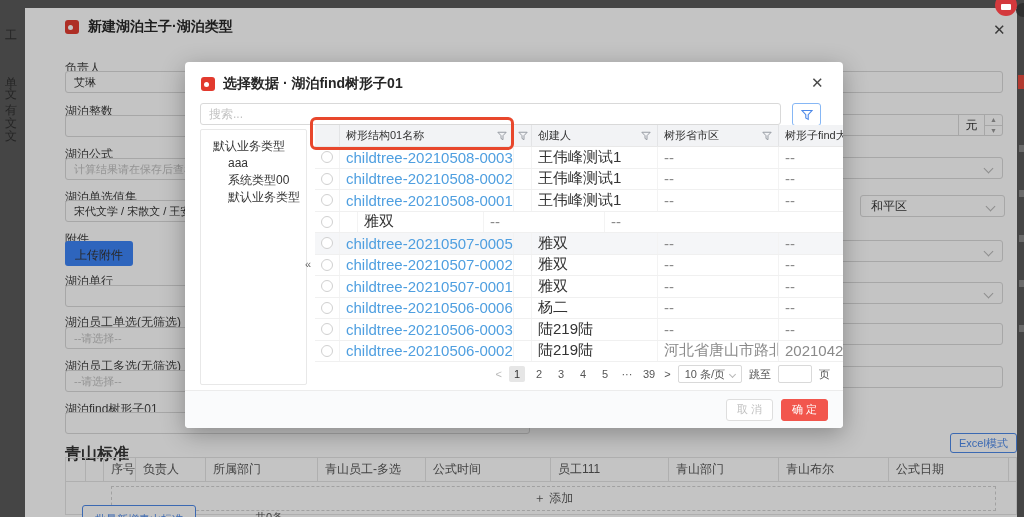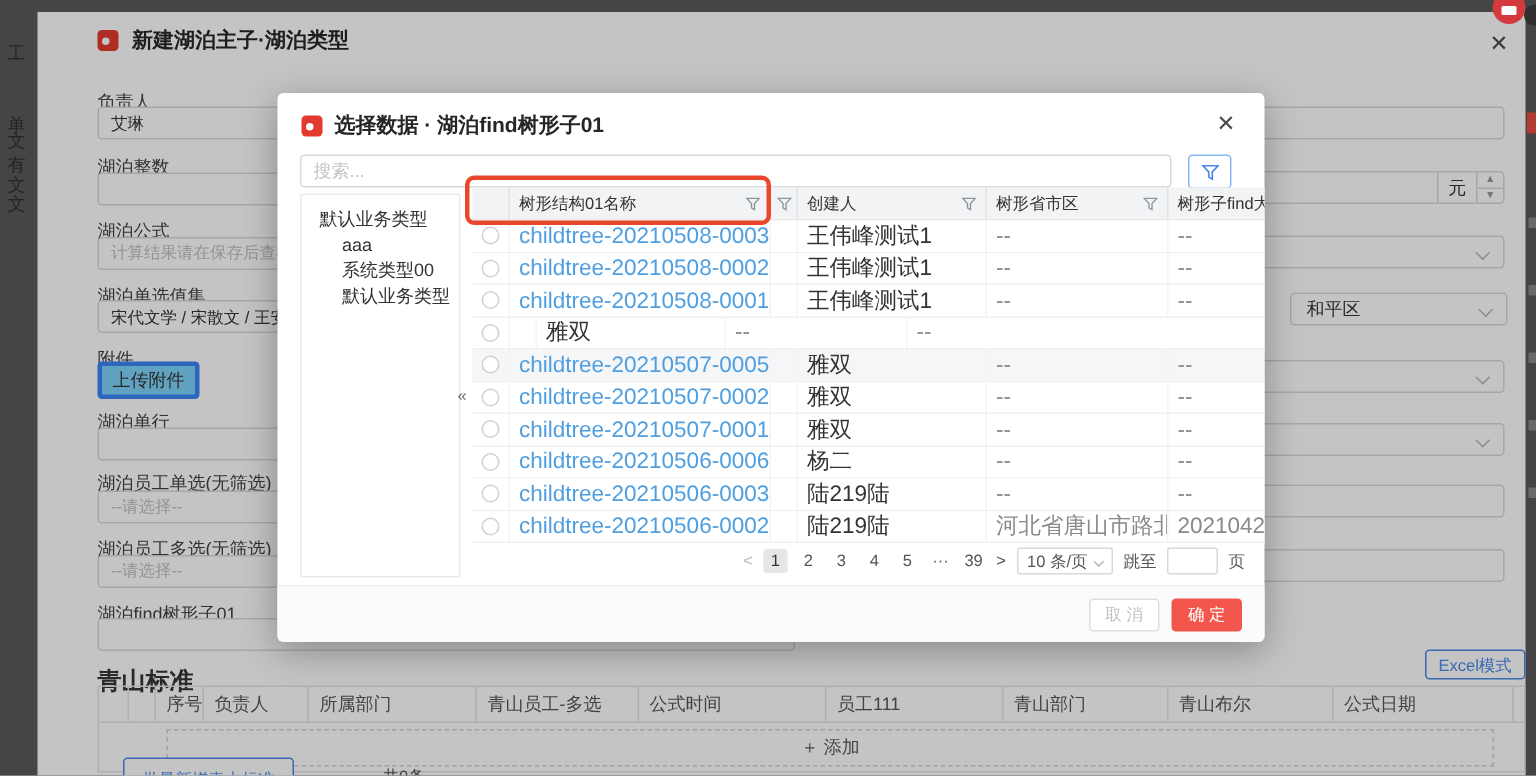--- a/index.html
+++ b/index.html
@@ -22,22 +22,22 @@
   .logo-icon { width:14px; height:14px; background:#e23a2e; border-radius:3px; position:relative; flex:0 0 auto; }
   .logo-icon::after { content:""; position:absolute; left:2.5px; top:4.5px; width:5px; height:5px; border-radius:50%; background:#fff; }
   .drawer-title { font-size:14px; font-weight:bold; color:#262626; }
   .close-x { font-size:15px; color:#4a4a4a; cursor:pointer; line-height:1; }
   .drawer-close { position:absolute; left:968px; top:14px; }
 
   .fld-label { position:absolute; left:40px; font-size:12px; color:#404040; }
   .fld-input { position:absolute; left:40px; width:465px; height:22px; border:1px solid #d9d9d9; border-radius:3px;
                background:#fff; font-size:11px; color:#333; padding:0 8px; font-family:inherit; }
   .fld-input::placeholder { color:#c0c0c0; }
-  .upload-btn { position:absolute; left:40px; width:68px; height:25px; border:3px solid #3b82f6; border-radius:3px;
-                background:#7dd3fc; font-size:12px; color:#333; font-family:inherit; }
+  .upload-btn { position:absolute; left:40px; width:68px; height:25px; border:6px solid #3b82f6; border-radius:3px;
+                background:#3b82f6; font-size:12px; color:#333; font-family:inherit; }
 
   
   .r-input { position:absolute; left:600px; width:378px; height:22px; border:1px solid #d9d9d9; border-radius:3px; background:#fff; }
   .chev { width:7px; height:7px; border-right:1.5px solid #b8b8b8; border-bottom:1.5px solid #b8b8b8; transform:rotate(45deg); display:inline-block; }
   .r-select { display:flex; align-items:center; justify-content:flex-end; padding:0 10px; }
   .num-addon { position:absolute; right:0; top:0; height:20px; display:flex; align-items:stretch; }
   .num-unit { width:26px; border-left:1px solid #d9d9d9; display:flex; align-items:center; justify-content:center; font-size:12px; color:#333; }
   .num-step { width:18px; border-left:1px solid #d9d9d9; display:flex; flex-direction:column; }
   .num-step span { flex:1; display:flex; align-items:center; justify-content:center; font-size:7px; color:#999; }
   .num-step span:first-child { border-bottom:1px solid #d9d9d9; }

